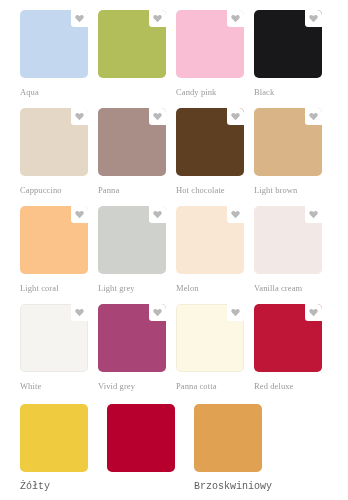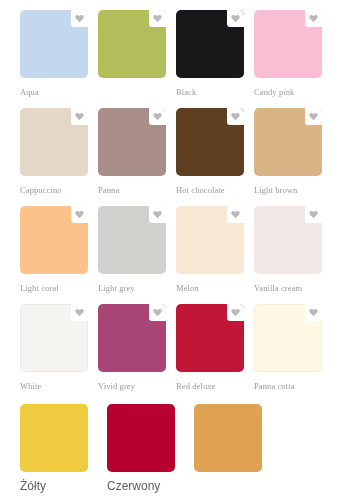--- a/index.html
+++ b/index.html
@@ -88,22 +88,22 @@
     font-size: 8.5px;
     line-height: 11px;
     color: #9a9a9a;
     margin-top: 9px;
     letter-spacing: 0.1px;
     white-space: nowrap;
   }
 
   
   .swatch-row.alt .swatch-label {
-    font-family: Liberation Sans, sans-serif;
-    font-size: 12px;
+    font-family: Liberation Mono, monospace;
+    font-size: 10px;
     color: #5e5e5e;
     letter-spacing: 0;
   }
 
   .swatch-row.alt .tile-wrap {
     margin-top: 12px;
   }
 </style>
 </head>
 <body>
@@ -130,44 +130,44 @@
             <span style="display: block; line-height: 0;">
               <svg viewBox="0 0 16 16">
                 <path d="M8 14.5 L1.6 8.2 C-0.2 6.4 0.2 3.4 2.4 2.2 C4.1 1.3 6.2 1.8 7.3 3.3 L8 4.2 L8.7 3.3 C9.8 1.8 11.9 1.3 13.6 2.2 C15.8 3.4 16.2 6.4 14.4 8.2 Z"></path>
               </svg>
             </span>
           </div>
         </div>
       </div>
       <div class="swatch-cell">
         <div class="tile-wrap">
+          <div class="tile" style="background: rgb(249, 190, 211);"></div>
+          <div class="fav-badge">
+            <span style="display: block; line-height: 0;">
+              <svg viewBox="0 0 16 16">
+                <path d="M8 14.5 L1.6 8.2 C-0.2 6.4 0.2 3.4 2.4 2.2 C4.1 1.3 6.2 1.8 7.3 3.3 L8 4.2 L8.7 3.3 C9.8 1.8 11.9 1.3 13.6 2.2 C15.8 3.4 16.2 6.4 14.4 8.2 Z"></path>
+              </svg>
+            </span>
+          </div>
+        </div>
+        <div class="swatch-label">Candy pink</div>
+      </div>
+      <div class="swatch-cell">
+        <div class="tile-wrap">
           <div class="tile" style="background: rgb(24, 24, 26);"></div>
           <div class="fav-badge">
             <span style="display: block; line-height: 0;">
               <svg viewBox="0 0 16 16">
                 <path d="M8 14.5 L1.6 8.2 C-0.2 6.4 0.2 3.4 2.4 2.2 C4.1 1.3 6.2 1.8 7.3 3.3 L8 4.2 L8.7 3.3 C9.8 1.8 11.9 1.3 13.6 2.2 C15.8 3.4 16.2 6.4 14.4 8.2 Z"></path>
               </svg>
             </span>
           </div>
         </div>
         <div class="swatch-label">Black</div>
       </div>
-      <div class="swatch-cell">
-        <div class="tile-wrap">
-          <div class="tile" style="background: rgb(249, 190, 211);"></div>
-          <div class="fav-badge">
-            <span style="display: block; line-height: 0;">
-              <svg viewBox="0 0 16 16">
-                <path d="M8 14.5 L1.6 8.2 C-0.2 6.4 0.2 3.4 2.4 2.2 C4.1 1.3 6.2 1.8 7.3 3.3 L8 4.2 L8.7 3.3 C9.8 1.8 11.9 1.3 13.6 2.2 C15.8 3.4 16.2 6.4 14.4 8.2 Z"></path>
-              </svg>
-            </span>
-          </div>
-        </div>
-        <div class="swatch-label">Candy pink</div>
-      </div>
     </div>
     <div class="swatch-row">
       <div class="swatch-cell">
         <div class="tile-wrap">
           <div class="tile" style="background: rgb(228, 215, 197);"></div>
           <div class="fav-badge">
             <span style="display: block; line-height: 0;">
               <svg viewBox="0 0 16 16">
                 <path d="M8 14.5 L1.6 8.2 C-0.2 6.4 0.2 3.4 2.4 2.2 C4.1 1.3 6.2 1.8 7.3 3.3 L8 4.2 L8.7 3.3 C9.8 1.8 11.9 1.3 13.6 2.2 C15.8 3.4 16.2 6.4 14.4 8.2 Z"></path>
               </svg>
@@ -292,57 +292,57 @@
               <svg viewBox="0 0 16 16">
                 <path d="M8 14.5 L1.6 8.2 C-0.2 6.4 0.2 3.4 2.4 2.2 C4.1 1.3 6.2 1.8 7.3 3.3 L8 4.2 L8.7 3.3 C9.8 1.8 11.9 1.3 13.6 2.2 C15.8 3.4 16.2 6.4 14.4 8.2 Z"></path>
               </svg>
             </span>
           </div>
         </div>
         <div class="swatch-label">Vivid grey</div>
       </div>
       <div class="swatch-cell">
         <div class="tile-wrap">
+          <div class="tile outlined" style="background: rgb(252, 248, 227);"></div>
+          <div class="fav-badge">
+            <span style="display: block; line-height: 0;">
+              <svg viewBox="0 0 16 16">
+                <path d="M8 14.5 L1.6 8.2 C-0.2 6.4 0.2 3.4 2.4 2.2 C4.1 1.3 6.2 1.8 7.3 3.3 L8 4.2 L8.7 3.3 C9.8 1.8 11.9 1.3 13.6 2.2 C15.8 3.4 16.2 6.4 14.4 8.2 Z"></path>
+              </svg>
+            </span>
+          </div>
+        </div>
+        <div class="swatch-label">Panna cotta</div>
+      </div>
+      <div class="swatch-cell">
+        <div class="tile-wrap">
           <div class="tile" style="background: rgb(191, 22, 55);"></div>
           <div class="fav-badge">
             <span style="display: block; line-height: 0;">
               <svg viewBox="0 0 16 16">
                 <path d="M8 14.5 L1.6 8.2 C-0.2 6.4 0.2 3.4 2.4 2.2 C4.1 1.3 6.2 1.8 7.3 3.3 L8 4.2 L8.7 3.3 C9.8 1.8 11.9 1.3 13.6 2.2 C15.8 3.4 16.2 6.4 14.4 8.2 Z"></path>
               </svg>
             </span>
           </div>
         </div>
         <div class="swatch-label">Red deluxe</div>
       </div>
-      <div class="swatch-cell">
-        <div class="tile-wrap">
-          <div class="tile outlined" style="background: rgb(252, 248, 227);"></div>
-          <div class="fav-badge">
-            <span style="display: block; line-height: 0;">
-              <svg viewBox="0 0 16 16">
-                <path d="M8 14.5 L1.6 8.2 C-0.2 6.4 0.2 3.4 2.4 2.2 C4.1 1.3 6.2 1.8 7.3 3.3 L8 4.2 L8.7 3.3 C9.8 1.8 11.9 1.3 13.6 2.2 C15.8 3.4 16.2 6.4 14.4 8.2 Z"></path>
-              </svg>
-            </span>
-          </div>
-        </div>
-        <div class="swatch-label">Panna cotta</div>
-      </div>
     </div>
     <div class="swatch-row alt">
       <div class="swatch-cell">
         <div class="tile-wrap">
           <div class="tile" style="background: rgb(239, 204, 63);"></div>
         </div>
         <div class="swatch-label">Żółty</div>
       </div>
       <div class="swatch-cell">
         <div class="tile-wrap">
           <div class="tile" style="background: rgb(184, 0, 46);"></div>
         </div>
-        <div class="swatch-label">Czerwony</div>
       </div>
       <div class="swatch-cell">
         <div class="tile-wrap">
           <div class="tile" style="background: rgb(224, 161, 83);"></div>
         </div>
+        <div class="swatch-label">Brzoskwiniowy</div>
       </div>
     </div>
   </div>
 
 </body></html>

